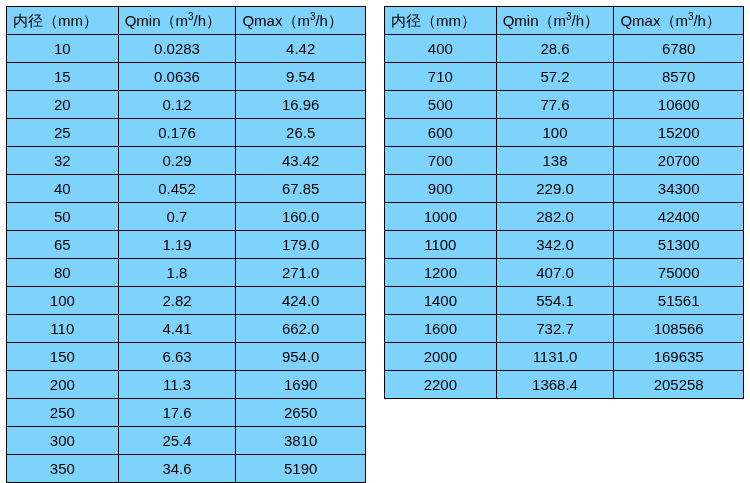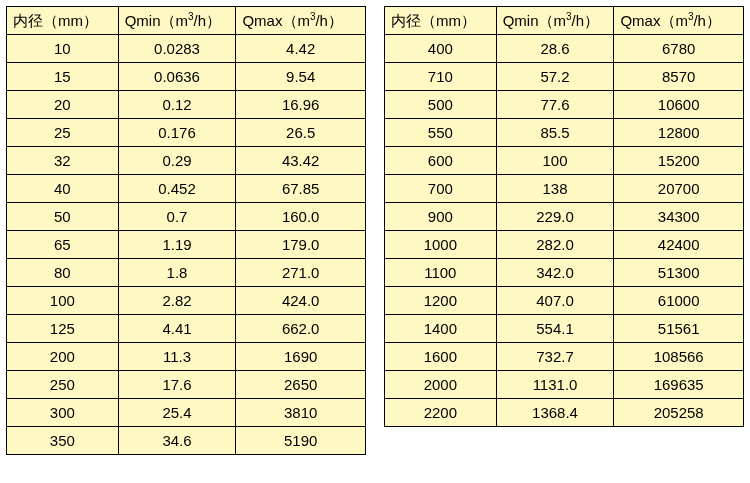--- a/index.html
+++ b/index.html
@@ -21,21 +21,21 @@
     box-sizing: border-box;
     padding: 6px 6px 0 6px;
     display: flex;
     flex-direction: row;
     align-items: flex-start;
     gap: 18px;
   }
   table.spec-table {
     border-collapse: collapse;
     table-layout: fixed;
-    background: #fef9c3;
+    background: #7dd3fc;
   }
   table.spec-table td,
   table.spec-table th {
     border: 1px solid #000000;
     font-weight: normal;
     font-size: 15px;
     height: 27px;
     line-height: 27px;
     padding: 0 4px;
     text-align: center;
@@ -119,23 +119,28 @@
         <td>80</td>
         <td>1.8</td>
         <td>271.0</td>
       </tr>
       <tr>
         <td>100</td>
         <td>2.82</td>
         <td>424.0</td>
       </tr>
       <tr>
-        <td>125</td>
+        <td>110</td>
         <td>4.41</td>
         <td>662.0</td>
+      </tr>
+      <tr>
+        <td>150</td>
+        <td>6.63</td>
+        <td>954.0</td>
       </tr>
       <tr>
         <td>200</td>
         <td>11.3</td>
         <td>1690</td>
       </tr>
       <tr>
         <td>250</td>
         <td>17.6</td>
         <td>2650</td>
@@ -176,25 +181,20 @@
         <td>710</td>
         <td>57.2</td>
         <td>8570</td>
       </tr>
       <tr>
         <td>500</td>
         <td>77.6</td>
         <td>10600</td>
       </tr>
       <tr>
-        <td>550</td>
-        <td>85.5</td>
-        <td>12800</td>
-      </tr>
-      <tr>
         <td>600</td>
         <td>100</td>
         <td>15200</td>
       </tr>
       <tr>
         <td>700</td>
         <td>138</td>
         <td>20700</td>
       </tr>
       <tr>
@@ -208,21 +208,21 @@
         <td>42400</td>
       </tr>
       <tr>
         <td>1100</td>
         <td>342.0</td>
         <td>51300</td>
       </tr>
       <tr>
         <td>1200</td>
         <td>407.0</td>
-        <td>61000</td>
+        <td>75000</td>
       </tr>
       <tr>
         <td>1400</td>
         <td>554.1</td>
         <td>51561</td>
       </tr>
       <tr>
         <td>1600</td>
         <td>732.7</td>
         <td>108566</td>

